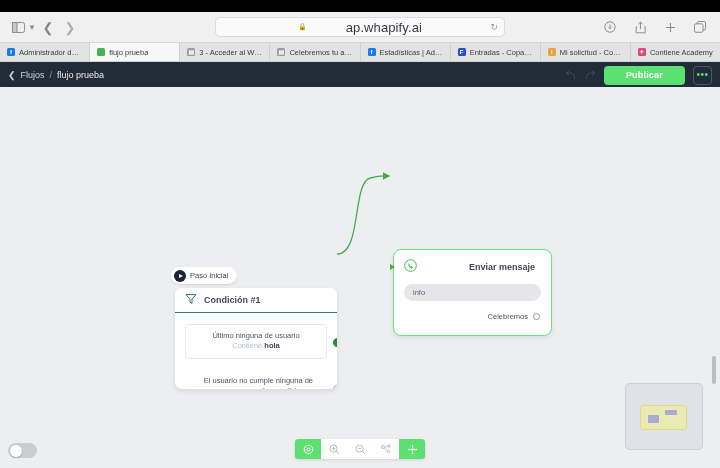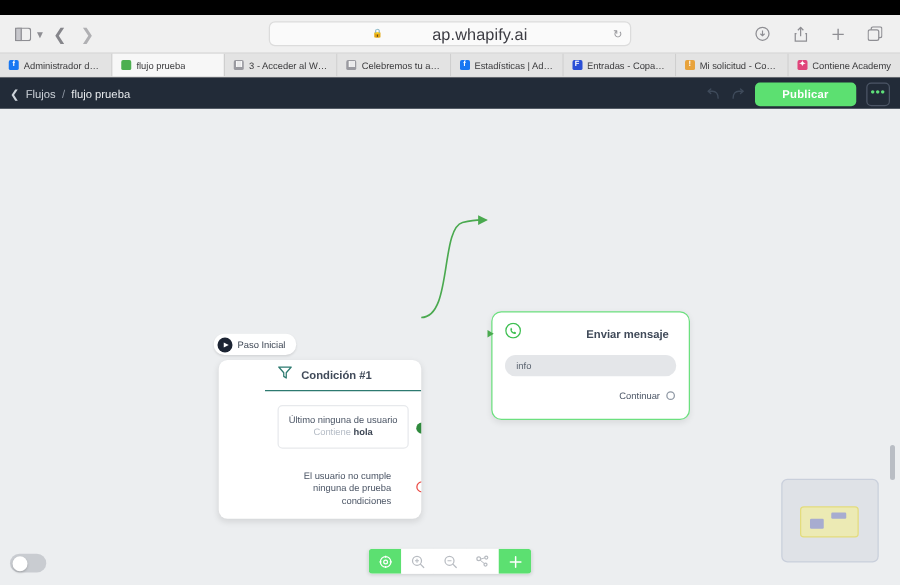--- a/index.html
+++ b/index.html
@@ -142,25 +142,24 @@
     border-left:4px solid #fff;
     border-top:2.5px solid transparent;
     border-bottom:2.5px solid transparent;
     margin-left:1px;
   }
   .badge-start span { font-size:7.5px; color:#3d4654; }
 
   
   .node-cond {
     position:absolute; left:175px; top:201px;
-    width:162px; height:127px;
+    width:162px; height:101px;
     background:#fff; border-radius:7px;
     box-shadow: 0 2px 5px rgba(0,0,0,.10);
     overflow:hidden;
-    padding-left:37px;
   }
   .cond-head {
     height:25px;
     display:flex; align-items:center; gap:7px;
     padding: 0 10px;
     border-bottom: 1.5px solid #2d7a70;
   }
   .cond-head .title { font-size:9px; font-weight:bold; color:#404a59; }
   .cond-body { position:relative; padding: 11px 10px 0; }
   .cond-row {
@@ -446,21 +445,21 @@
               <circle cx="6.5" cy="6.5" r="5.8" fill="none" stroke="#3fbf52" stroke-width="1"></circle>
               <path d="M4.6 4.3c.3-.1.5 0 .7.3l.4.8c.1.2 0 .4-.1.5l-.3.3c.3.7.9 1.3 1.6 1.6l.3-.3c.1-.1.3-.2.5-.1l.8.4c.3.1.4.4.3.7-.2.5-.7.8-1.2.7-1.7-.3-3-1.6-3.3-3.3-.1-.5.2-1 .3-1.6z" fill="#3fbf52"></path>
             </svg>
         </span>
         <span class="title">Enviar mensaje</span>
       </div>
       <div class="msg-bubble">
         <span>info</span>
       </div>
       <div class="msg-foot">
-        <span>Continuar</span>
+        <span>Celebremos</span>
         <span class="o"></span>
       </div>
     </div>
 
     <div class="mm-scroll"></div>
     <div class="minimap">
       <div class="mm-view">
         <div class="mm-n1"></div>
         <div class="mm-n2"></div>
       </div>

